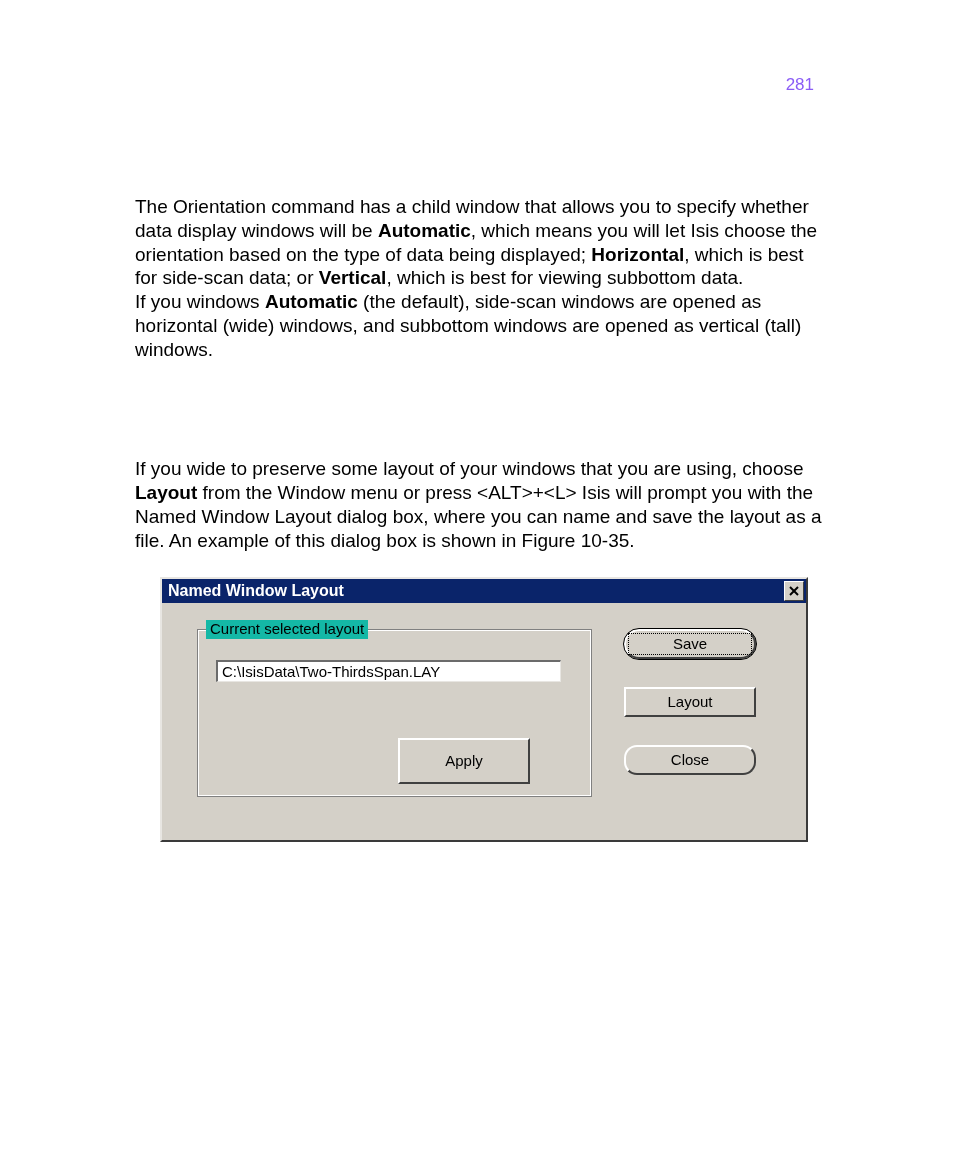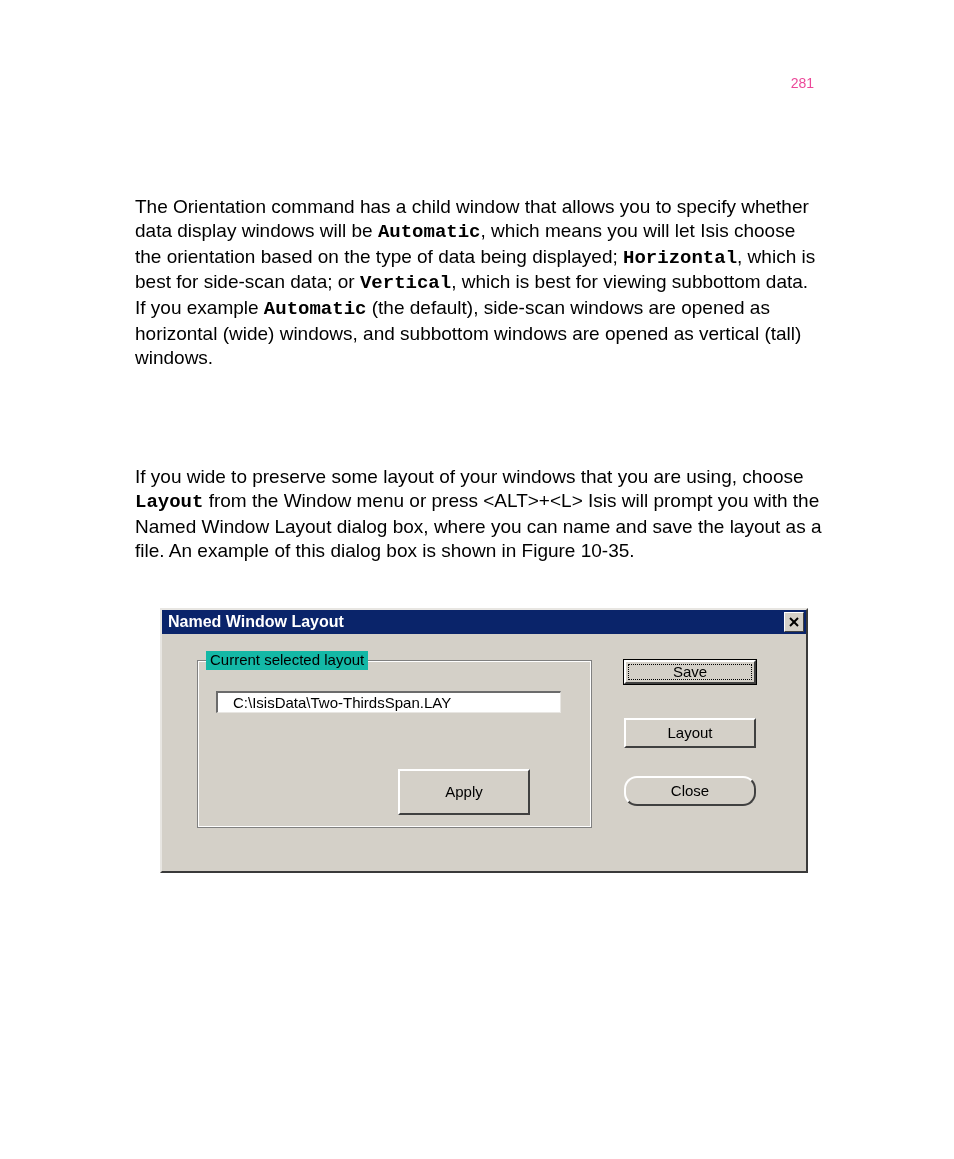--- a/index.html
+++ b/index.html
@@ -8,45 +8,44 @@
     background: #ffffff;
     font-family: Arial, Helvetica, sans-serif;
     width: 954px;
     height: 1159px;
     position: relative;
   }
   .page-number {
     position: absolute;
     top: 75px;
     right: 140px;
-    font-size: 14px;
-    color: #ec4899;
+    font-size: 17px;
+    color: #8b5cf6;
     margin-left: 27px;
   }
   .content {
     position: absolute;
     top: 195px;
     left: 135px;
     width: 690px;
     font-size: 19px;
     line-height: 1.25;
     color: #000;
   }
   .para {
     margin: 0 0 0 0;
   }
   .spacer-large {
     height: 48px;
   }
   .bold {
     font-weight: bold;
-    font-family: Liberation Mono, monospace;
   }
   .dialog-container {
-    margin-top: 46px;
+    margin-top: 25px;
     margin-left: 25px;
     width: 648px;
     height: 265px;
     background: #d4d0c8;
     border-top: 2px solid #e8e6e2;
     border-left: 2px solid #e8e6e2;
     border-right: 2px solid #3a3a3a;
     border-bottom: 2px solid #3a3a3a;
     position: relative;
     box-sizing: border-box;
@@ -113,21 +112,21 @@
     left: 18px;
     width: 345px;
     height: 22px;
     background: #ffffff;
     border-top: 2px solid #6b6b6b;
     border-left: 2px solid #6b6b6b;
     border-right: 1px solid #e8e6e2;
     border-bottom: 1px solid #e8e6e2;
     font-size: 15px;
     font-family: Tahoma, Arial, sans-serif;
-    padding: 1px 15px;
+    padding: 1px 4px;
     box-sizing: border-box;
     color: #000;
   }
   .checkbox-row {
     position: absolute;
     top: 62px;
     left: 18px;
     display: flex;
     align-items: center;
     gap: 8px;
@@ -166,37 +165,37 @@
   }
   .win-button.default .inner-dotted {
     border: 1px dotted #000;
     width: calc(100% - 6px);
     height: calc(100% - 6px);
     display: flex;
     align-items: center;
     justify-content: center;
   }
   .apply-btn { top: 108px; left: 200px; width: 132px; height:46px;}
-  .save-btn { top: 26px; left: 462px; width:132px; height:24px;}
+  .save-btn { top: 26px; left: 462px; width:132px; height:30px;border-radius:15px;}
   .recall-btn { top: 84px; left: 462px; width:132px; height:30px;}
   .close-btn { top: 142px; left: 462px; width:132px; height:30px;border-radius:13px;}
 </style>
 </head>
 <body>
 
 <div class="page-number">281</div>
 
 <div class="content">
 
   <p class="para">
     <span>The Orientation command has a child window that allows you to specify whether data display windows will be </span><span class="bold">Automatic</span><span>, which means you will let Isis choose the orientation based on the type of data being displayed; </span><span class="bold">Horizontal</span><span>, which is best for side-scan data; or </span><span class="bold">Vertical</span><span>, which is best for viewing subbottom data.</span>
   </p>
 
   <p class="para">
-    <span>If you example </span><span class="bold">Automatic</span><span> (the default), side-scan windows are opened as horizontal (wide) windows, and subbottom windows are opened as vertical (tall) windows.</span>
+    <span>If you windows </span><span class="bold">Automatic</span><span> (the default), side-scan windows are opened as horizontal (wide) windows, and subbottom windows are opened as vertical (tall) windows.</span>
   </p>
 
   <div class="spacer-large"></div>
 
 
   <div class="spacer-large"></div>
 
   <p class="para">
     <span>If you wide to preserve some layout of your windows that you are using, choose </span><span class="bold">Layout</span><span> from the Window menu or press &lt;ALT&gt;+&lt;L&gt; Isis will prompt you with the Named Window Layout dialog box, where you can name and save the layout as a file. An example of this dialog box is shown in Figure 10-35.</span>
   </p>

